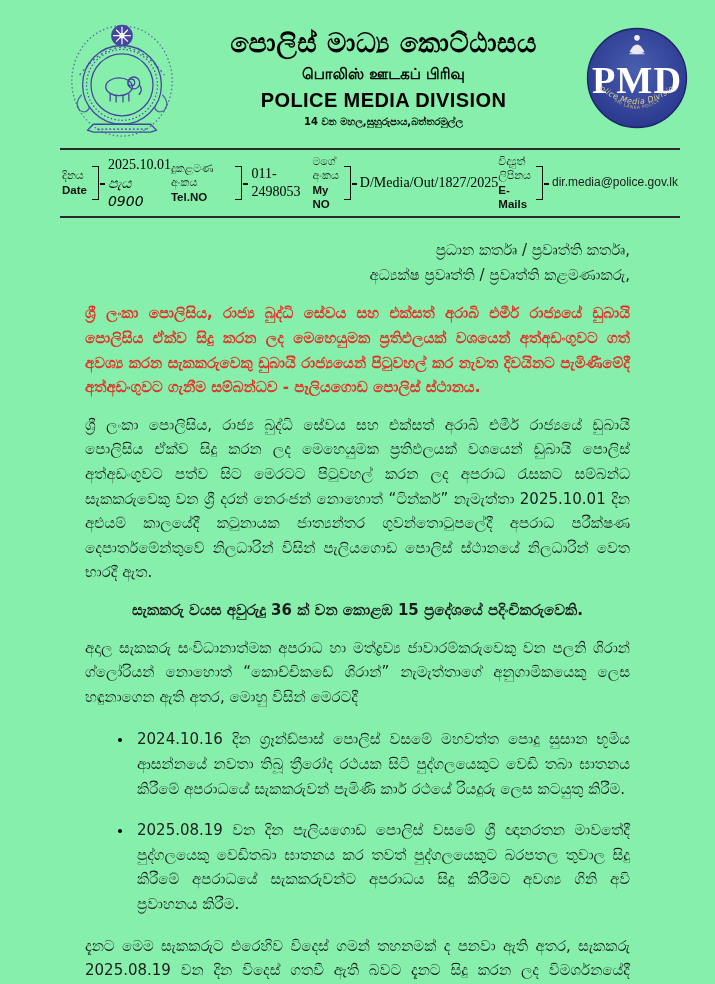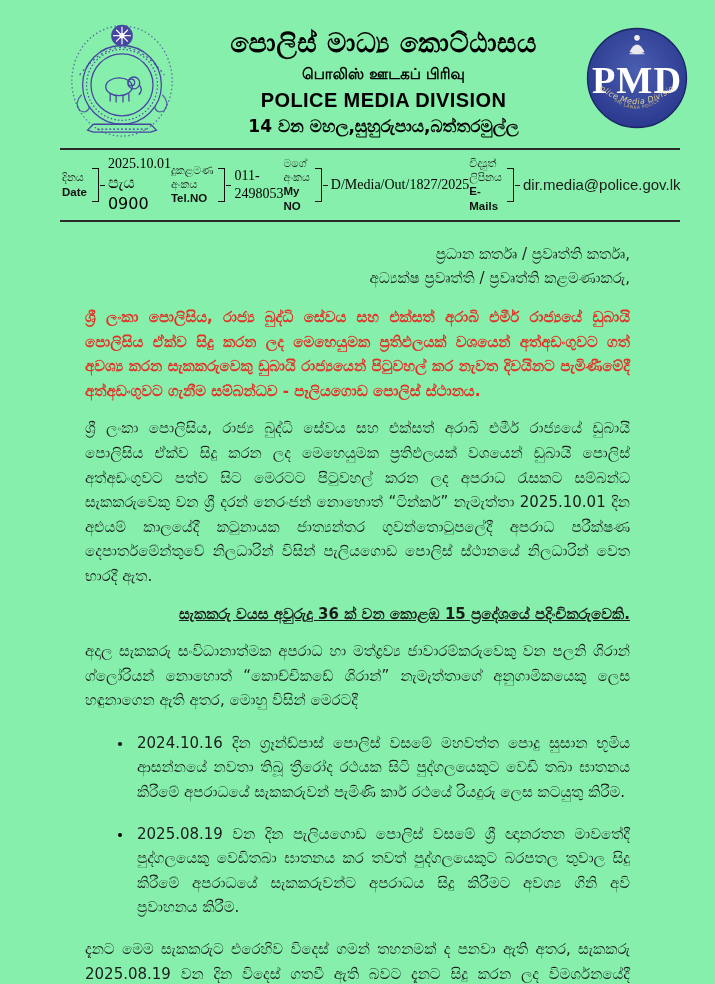--- a/index.html
+++ b/index.html
@@ -18,21 +18,21 @@
     display:flex;align-items:flex-start;
     padding:14px 16px 4px 58px;
     box-sizing:border-box;
   }
   .crest-wrap{width:128px;flex:0 0 128px;}
   .head-center{flex:1;text-align:center;padding-top:14px;}
   .title-si{font-size:27px;font-weight:700;line-height:1.1;letter-spacing:.5px;color:#000;}
   .title-ta{font-size:15px;font-weight:600;margin-top:7px;color:#000;}
   .title-en{font-size:20px;font-weight:700;margin-top:4px;letter-spacing:.4px;color:#000;
             font-family:"Liberation Sans","DejaVu Sans",sans-serif;}
-  .title-addr{font-size:17px;font-weight:600;margin-top:4px;color:#000;}
+  .title-addr{font-size:10px;font-weight:600;margin-top:4px;color:#000;}
   .pmd-wrap{width:118px;flex:0 0 118px;padding-top:8px;}
   
   .rule{height:2px;background:#2b2b2b;margin:0 35px 0 60px;}
   
   .info-bar{
     display:flex;align-items:center;justify-content:space-between;
     margin:0 35px 0 60px;padding:5px 2px;
   }
   .info-cell{display:flex;align-items:center;}
   .info-labels{text-align:left;line-height:1.25;}
@@ -43,34 +43,34 @@
     width:7px;height:34px;margin:0 2px 0 5px;
     border-top:1.6px solid #111;border-bottom:1.6px solid #111;border-right:1.6px solid #111;
     box-sizing:border-box;position:relative;flex:0 0 7px;
   }
   .bracket::after{
     content:"";position:absolute;right:-7px;top:50%;
     width:5px;height:1.6px;background:#111;
   }
   .info-value{margin-left:7px;line-height:1.3;}
   .val-main{font-size:14px;color:#000;font-family:"Liberation Serif","DejaVu Serif",serif;}
-  .val-sub{font-size:16px;color:#000;}
-  .val-sans{font-family:"Liberation Sans","DejaVu Sans",sans-serif;font-size:15px;}
+  .val-sub{font-size:14px;color:#000;font-style:italic;}
+  .val-sans{font-family:"Liberation Sans","DejaVu Sans",sans-serif;font-size:12px;}
   
   .body-text{
     padding:20px 85px 0 85px;
     font-size:15px;line-height:1.64;text-align:justify;
   }
   .recipients{margin:0 0 14px 0;text-align:right;}
   .recipients div{display:block;}
   .headline{
     color:#e33126;font-weight:700;margin:0 0 13px 0;
   }
   .para{margin:0 0 13px 0;}
-  .suspect-line{font-weight:700;text-align:right;margin:0 0 13px 0;text-decoration:underline;}
+  .suspect-line{font-weight:700;text-align:center;margin:0 0 13px 0;}
   ul.incidents{margin:18px 0 16px 0;padding:0 0 0 48px;list-style:disc;}
   ul.incidents li{margin:0 0 17px 0;padding-left:4px;text-align:justify;}
   ul.incidents li::marker{color:#000;font-size:14px;}
 </style>
 </head>
 <body>
 
 <div class="page">
 
   <div class="letterhead">

